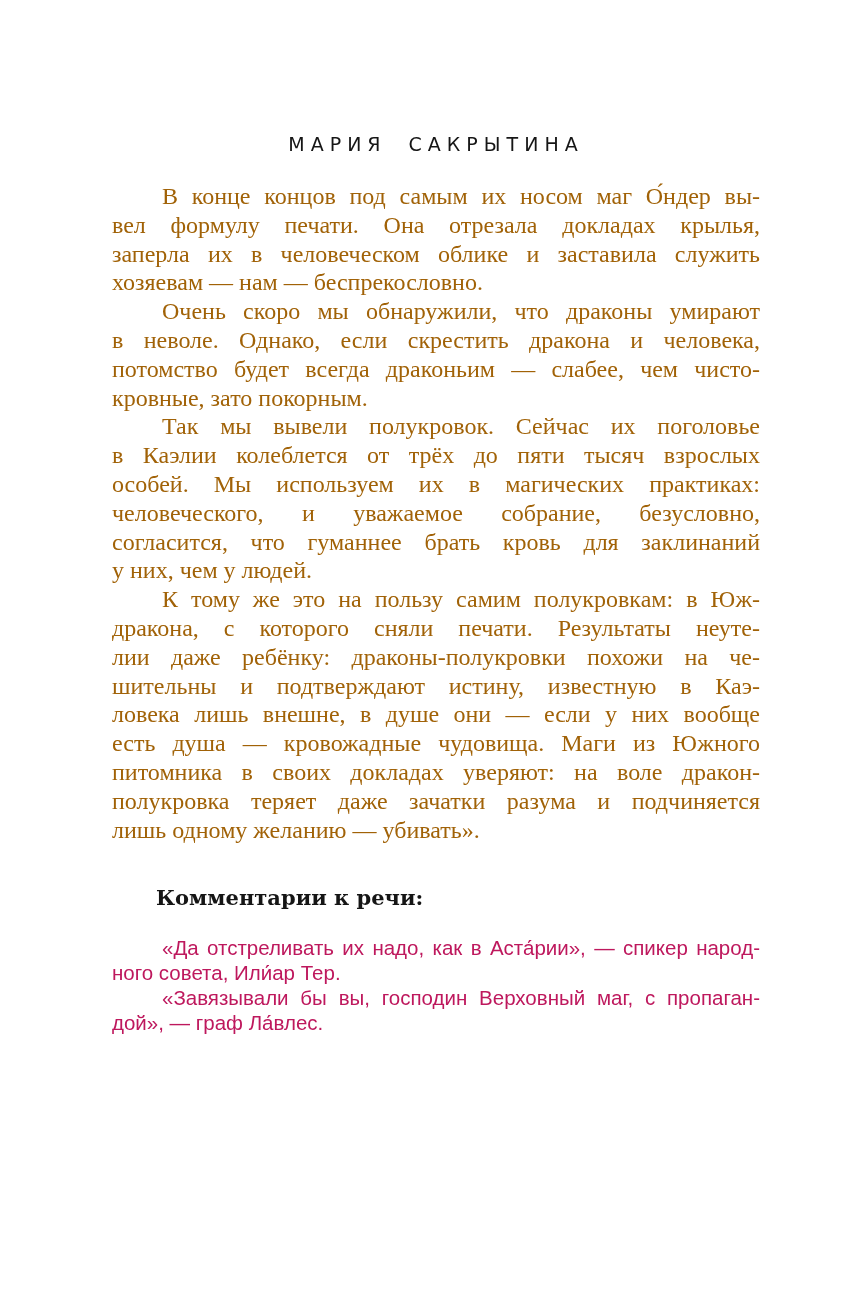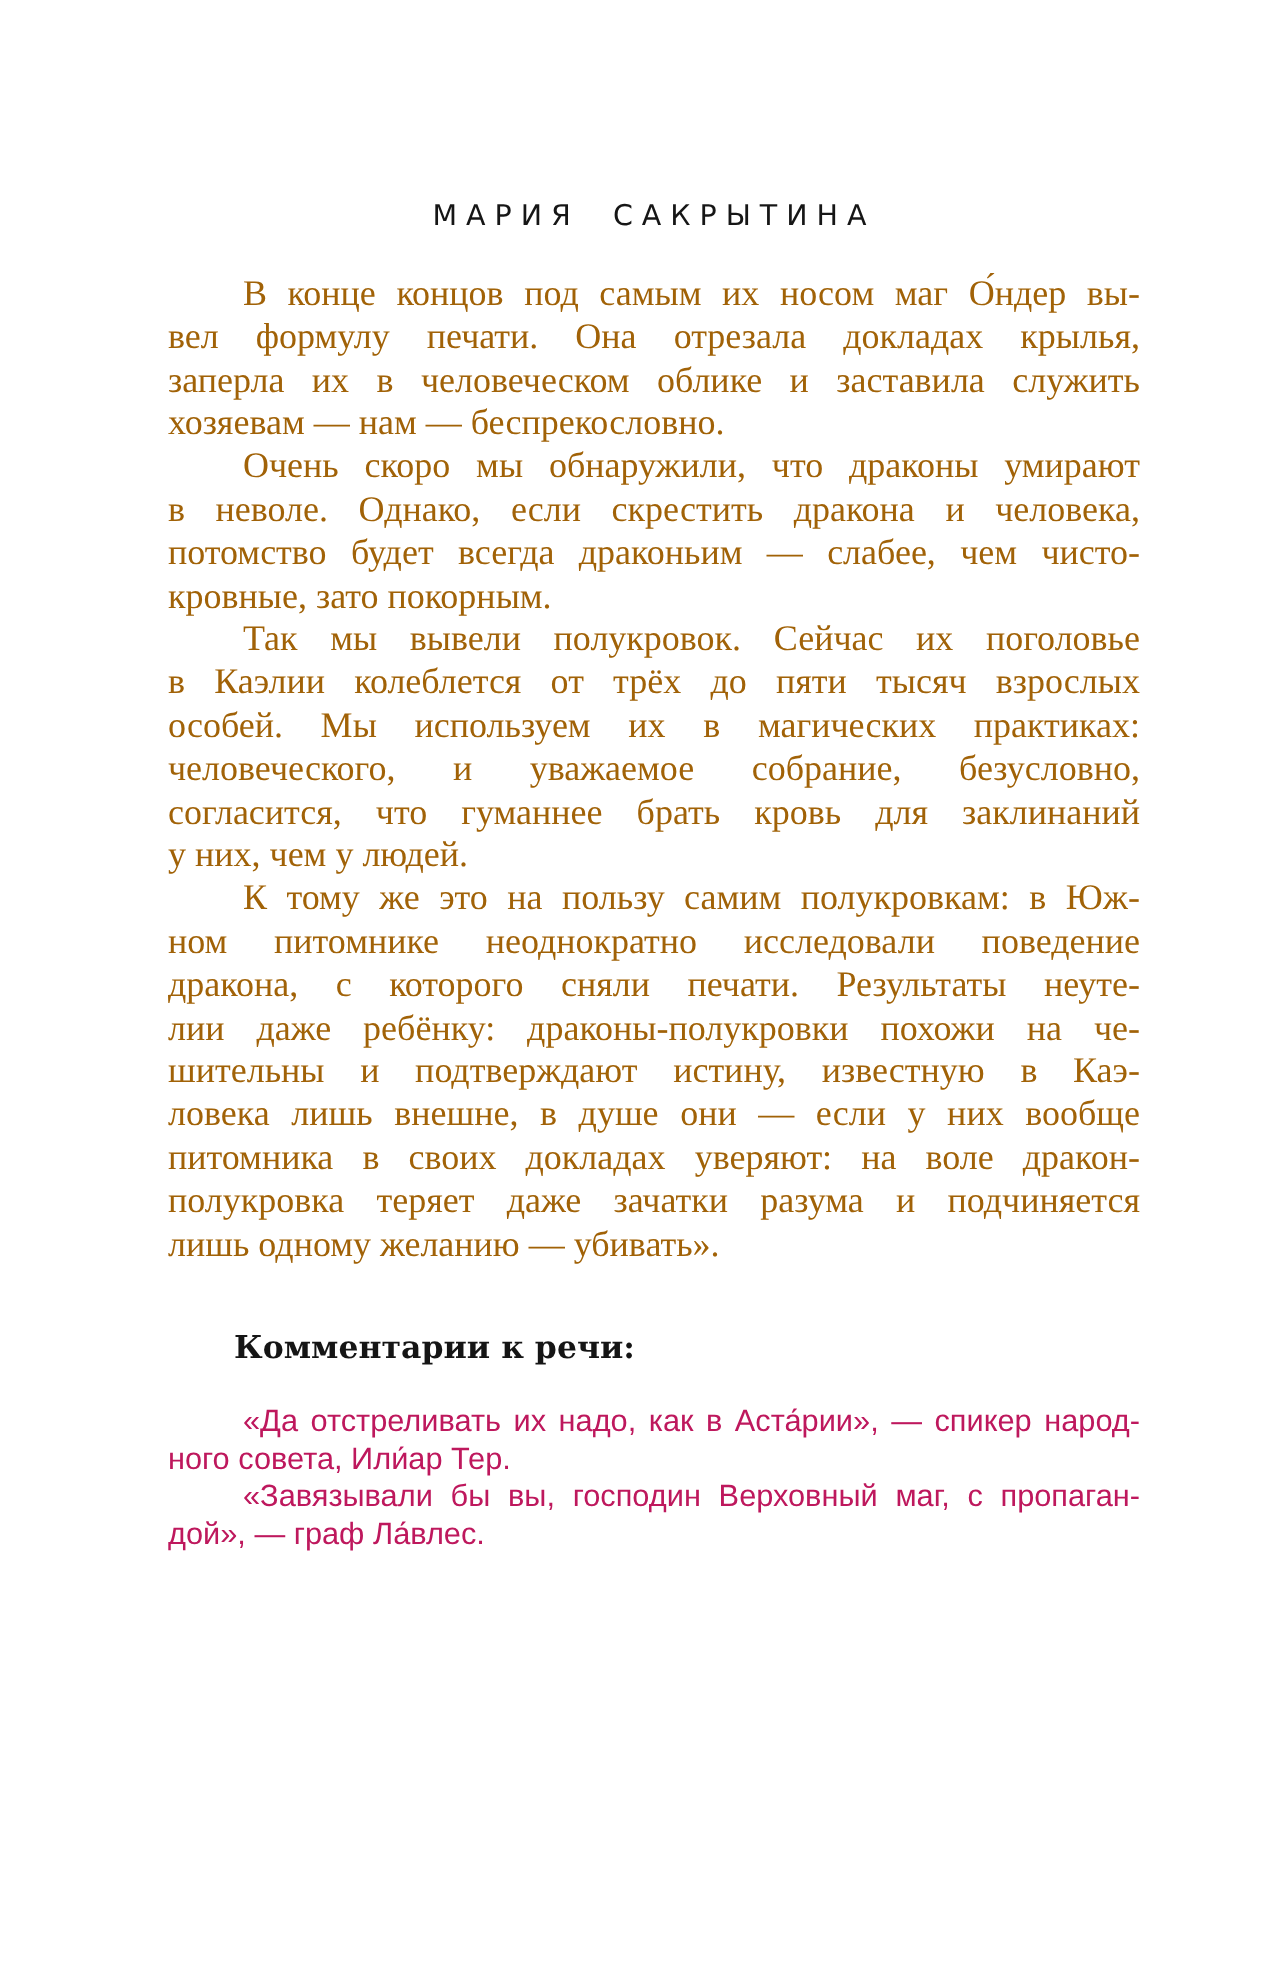--- a/index.html
+++ b/index.html
@@ -92,25 +92,25 @@
       <div class="paragraph">
           <div class="line first">Так мы вывели полукровок. Сейчас их поголовье</div>
           <div class="line">в Каэлии колеблется от трёх до пяти тысяч взрослых</div>
           <div class="line">особей. Мы используем их в магических практиках:</div>
           <div class="line">человеческого, и уважаемое собрание, безусловно,</div>
           <div class="line">согласится, что гуманнее брать кровь для заклинаний</div>
           <div class="line last">у них, чем у людей.</div>
         </div>
       <div class="paragraph">
           <div class="line first">К тому же это на пользу самим полукровкам: в Юж-</div>
-          <div class="line">ном питомнике неоднократно исследовали поведение</div>
           <div class="line">дракона, с которого сняли печати. Результаты неуте-</div>
           <div class="line">лии даже ребёнку: драконы-полукровки похожи на че-</div>
           <div class="line">шительны и подтверждают истину, известную в Каэ-</div>
           <div class="line">ловека лишь внешне, в душе они — если у них вообще</div>
+          <div class="line">есть душа — кровожадные чудовища. Маги из Южного</div>
           <div class="line">питомника в своих докладах уверяют: на воле дракон-</div>
           <div class="line">полукровка теряет даже зачатки разума и подчиняется</div>
           <div class="line last">лишь одному желанию — убивать».</div>
         </div>
     </div>
 
     <div class="section-heading">Комментарии к речи:</div>
 
     <div class="comments">
       <div class="paragraph">

